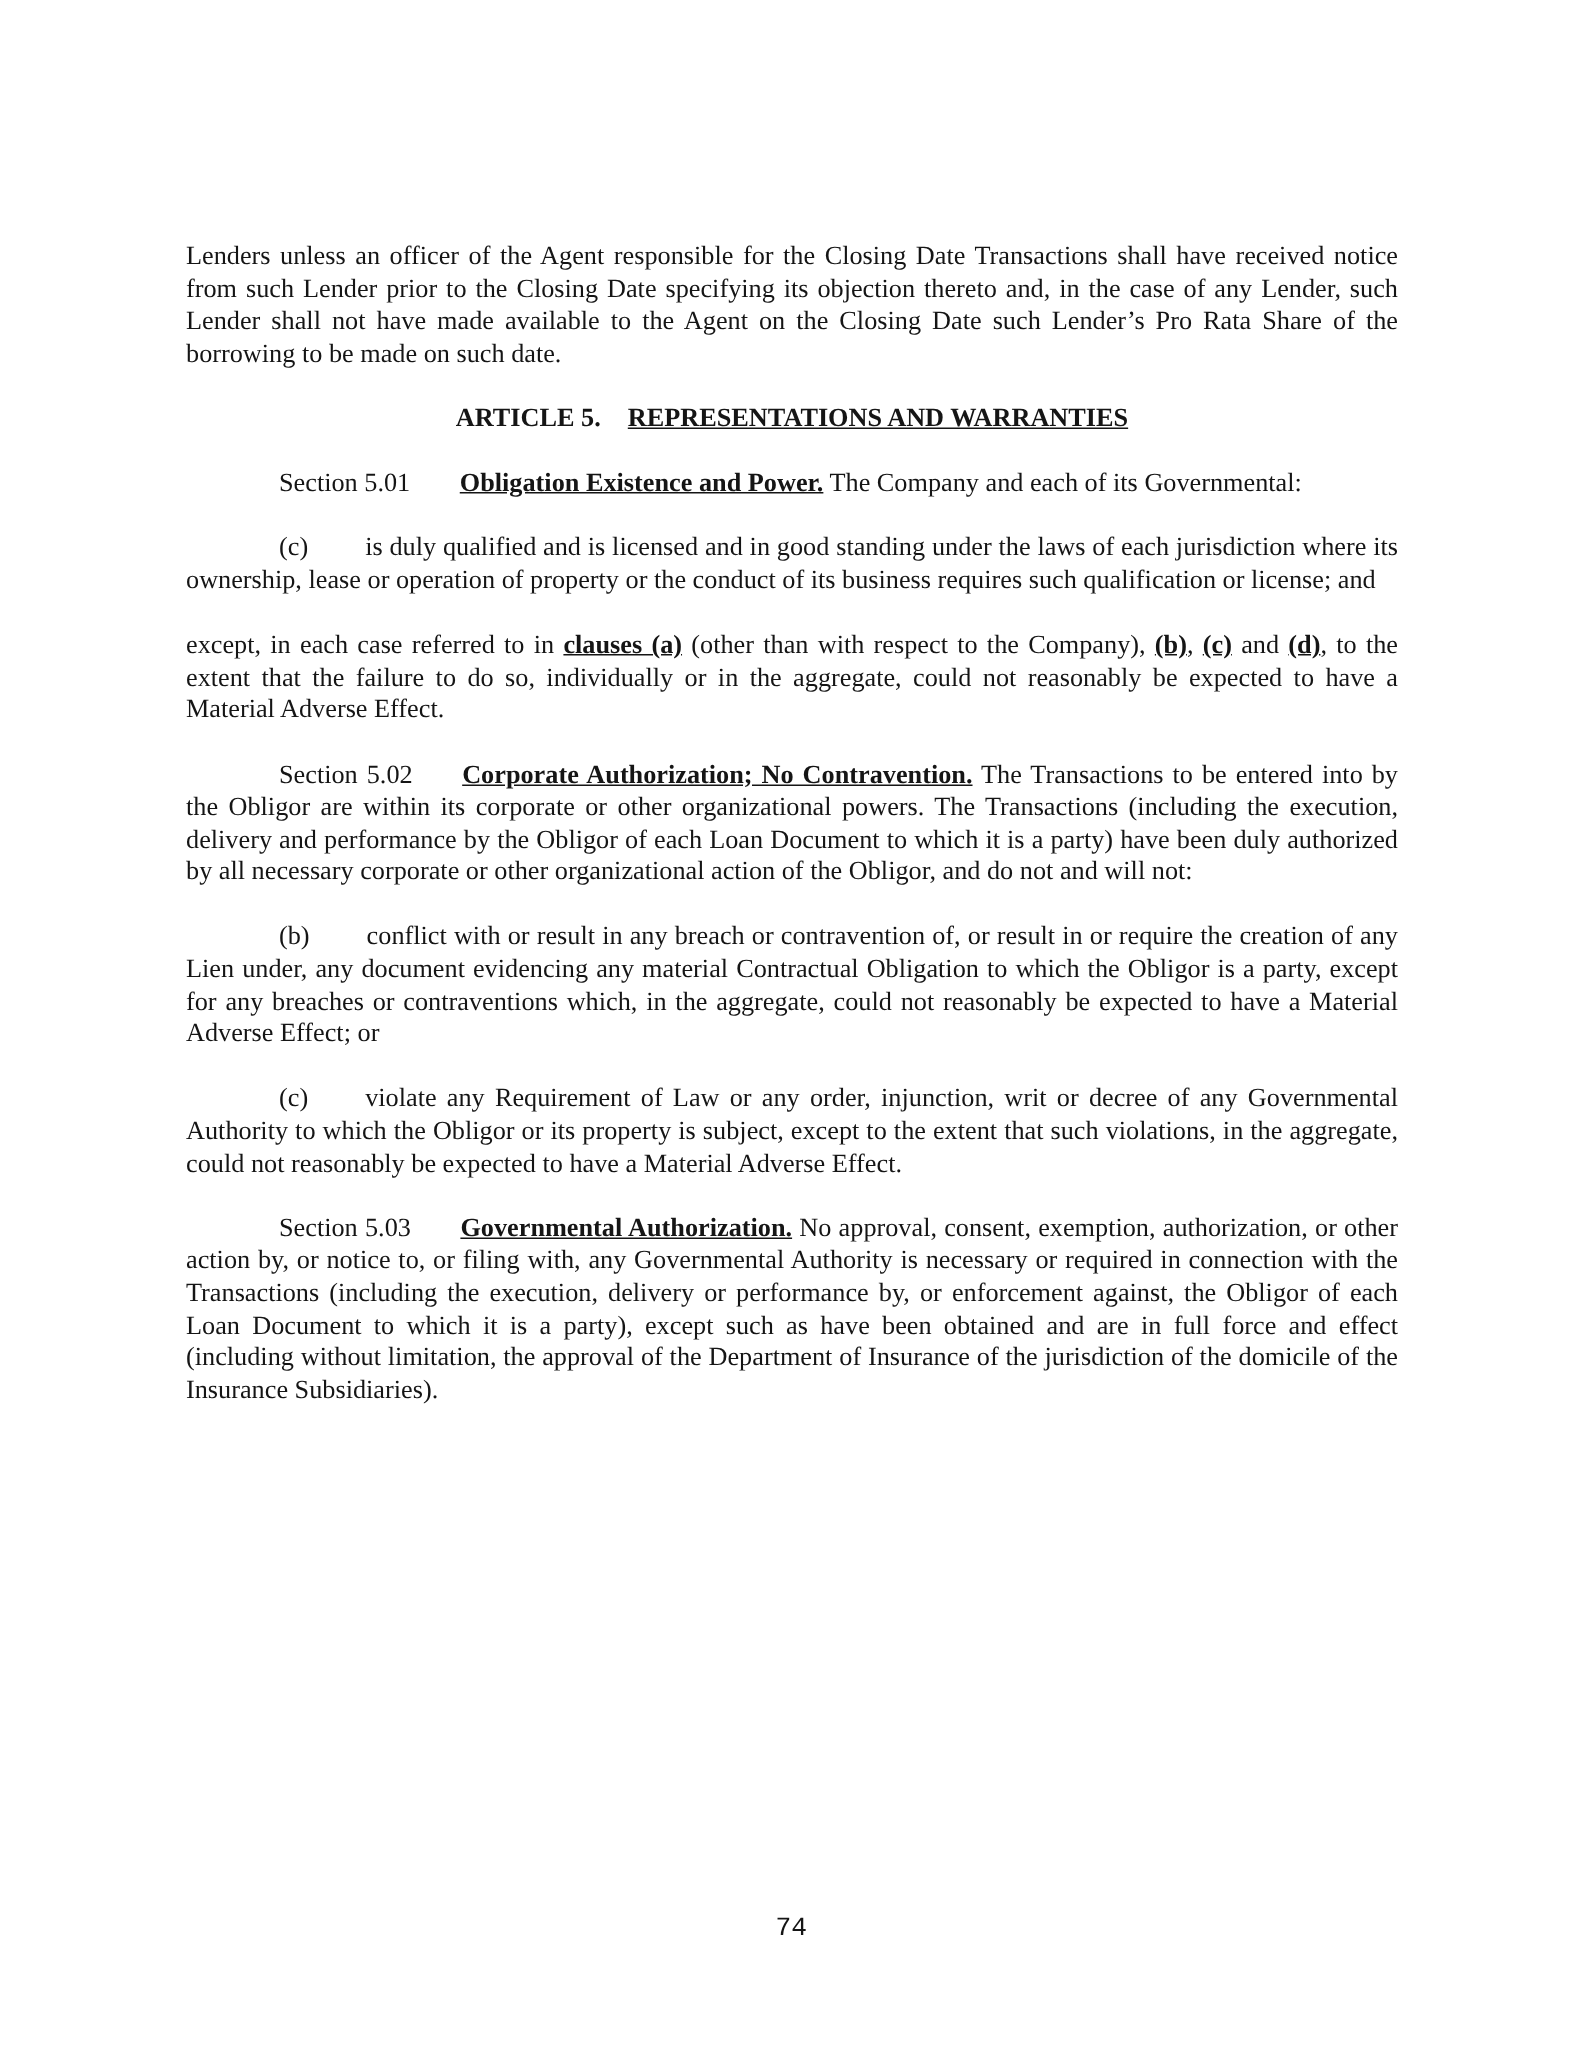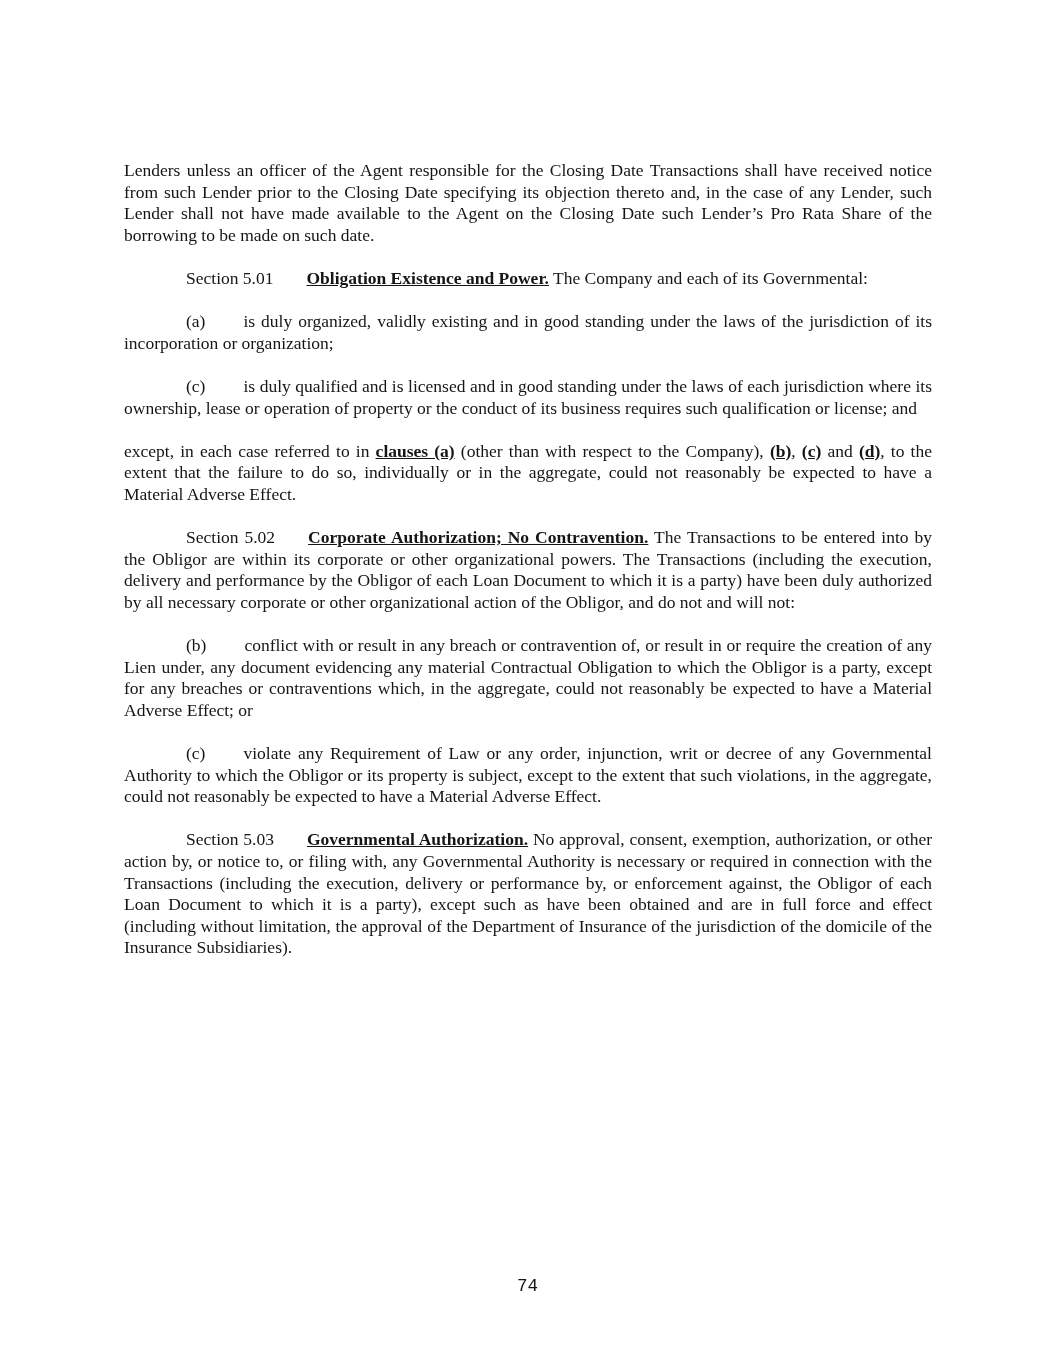--- a/index.html
+++ b/index.html
@@ -49,25 +49,25 @@
   }
 </style>
 </head>
 <body>
 
 <div class="page">
   <div class="content">
 
     <p class="para">Lenders unless an officer of the Agent responsible for the Closing Date Transactions shall have received notice from such Lender prior to the Closing Date specifying its objection thereto and, in the case of any Lender, such Lender shall not have made available to the Agent on the Closing Date such Lender’s Pro Rata Share of the borrowing to be made on such date.</p>
 
+    <h1 class="article-heading"><span>ARTICLE 5.</span><span class="tab-hd"></span><span class="bu">REPRESENTATIONS AND WARRANTIES</span></h1>
 
 
     <p class="para indent"><span>Section 5.01</span><span class="tab-sec"></span><span class="bu">Obligation Existence and Power.</span><span> </span><span>The Company and each of its Governmental:</span></p>
 
-    <p class="para indent"><span>(a)</span><span class="tab-cl"></span><span>is duly organized, validly existing and in good standing under the laws of the jurisdiction of its incorporation or organization;</span></p>
 
 
     <p class="para indent"><span>(c)</span><span class="tab-cl"></span><span>is duly qualified and is licensed and in good standing under the laws of each jurisdiction where its ownership, lease or operation of property or the conduct of its business requires such qualification or license; and</span></p>
 
 
     <p class="para"><span>except, in each case referred to in </span><span class="bu">clauses (a)</span><span> (other than with respect to the Company), </span><span class="bu">(b)</span><span>, </span><span class="bu">(c)</span><span> and </span><span class="bu">(d)</span><span>, to the extent that the failure to do so, individually or in the aggregate, could not reasonably be expected to have a Material Adverse Effect.</span></p>
 
     <p class="para indent"><span>Section 5.02</span><span class="tab-sec"></span><span class="bu">Corporate Authorization; No Contravention.</span><span> </span><span>The Transactions to be entered into by the Obligor are within its corporate or other organizational powers.  The Transactions (including the execution, delivery and performance by the Obligor of each Loan Document to which it is a party) have been duly authorized by all necessary corporate or other organizational action of the Obligor, and do not and will not:</span></p>
 
 

